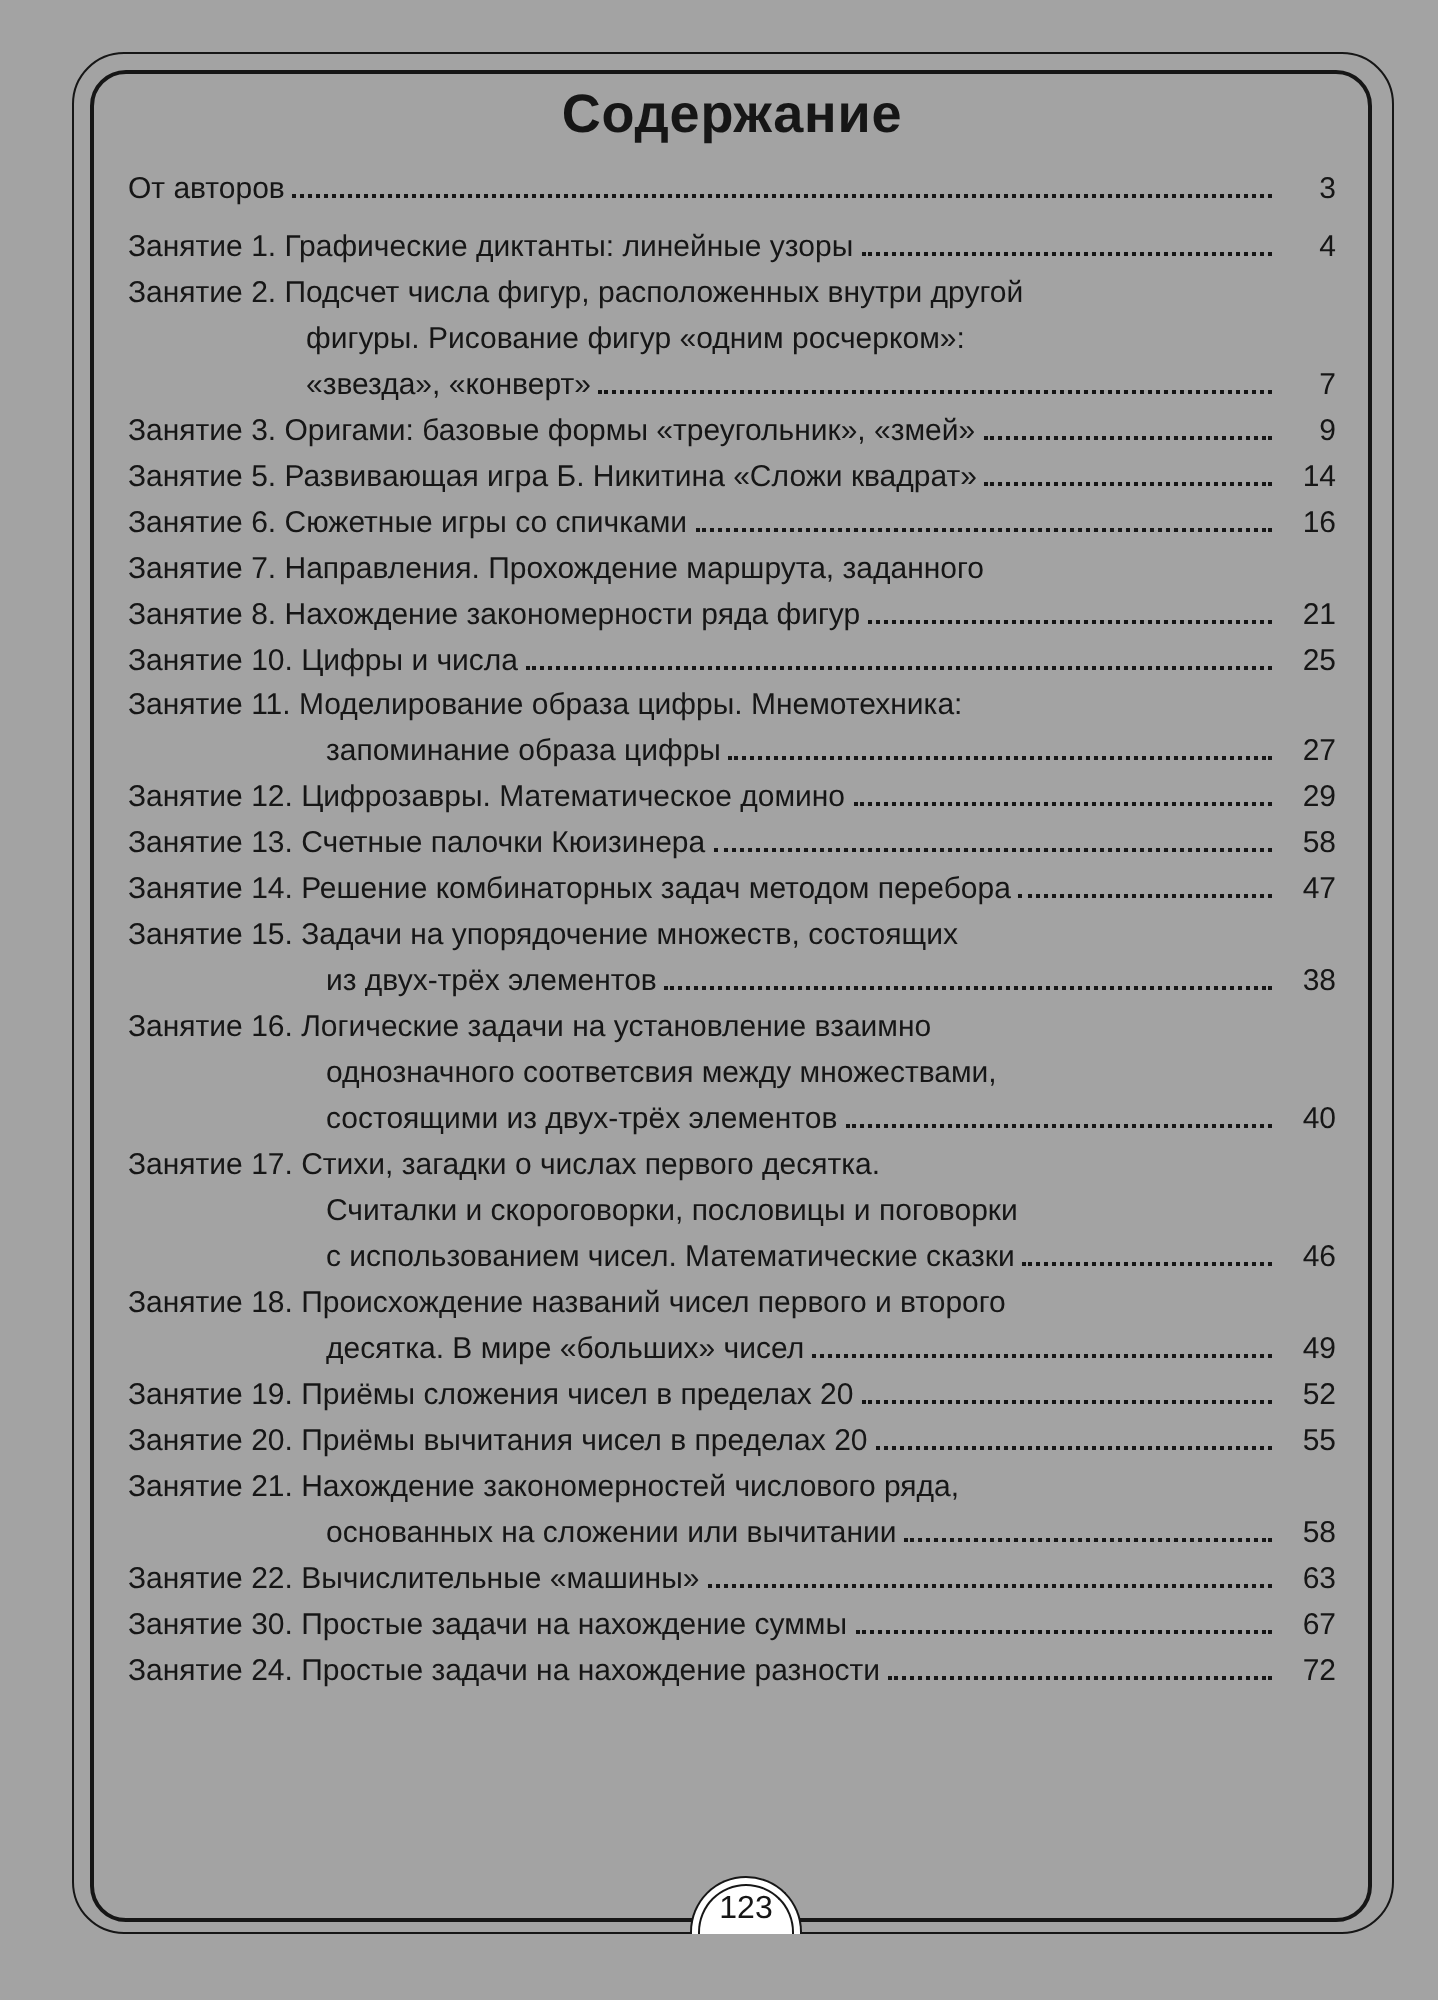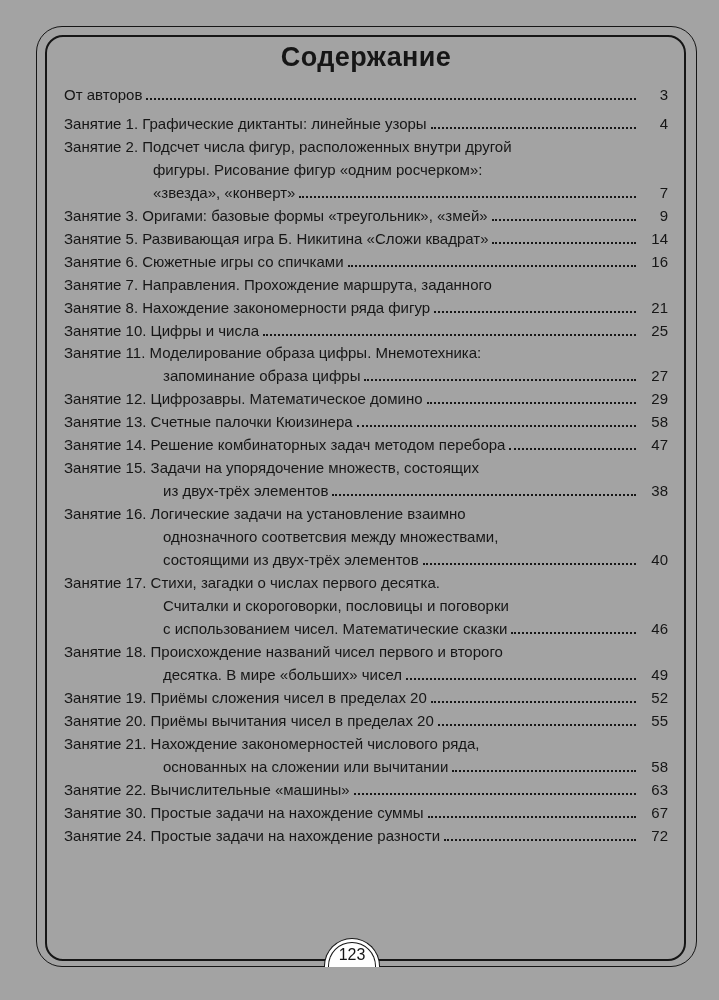--- a/index.html
+++ b/index.html
@@ -33,21 +33,21 @@
     flex: 1 1 8px; min-width: 8px;
     border-bottom: 2.3px dotted #161616;
     margin: 0 2px 3px 4px;
   }
   .pagenum { flex: 0 0 30px; text-align: right; }
   .cont-1 { padding-left: 89px; }
   .cont-2 { padding-left: 99px; }
   .entry.space-after { margin-bottom: 6px; }
   
   .badge {
-    position: absolute; left: 324px; bottom: 33px;
+    position: absolute; left: 345px; bottom: 33px;
     width: 56px; height: 29px; box-sizing: border-box;
     background: #ffffff;
     border: 1.8px solid #161616; border-bottom: none;
     border-radius: 28px 28px 0 0;
     text-align: center; z-index: 4;
   }
   .badge::before {
     content: ""; position: absolute; left: 3px; right: 3px; top: 3px; bottom: 0;
     border: 1.3px solid #161616; border-bottom: none;
     border-radius: 25px 25px 0 0;

